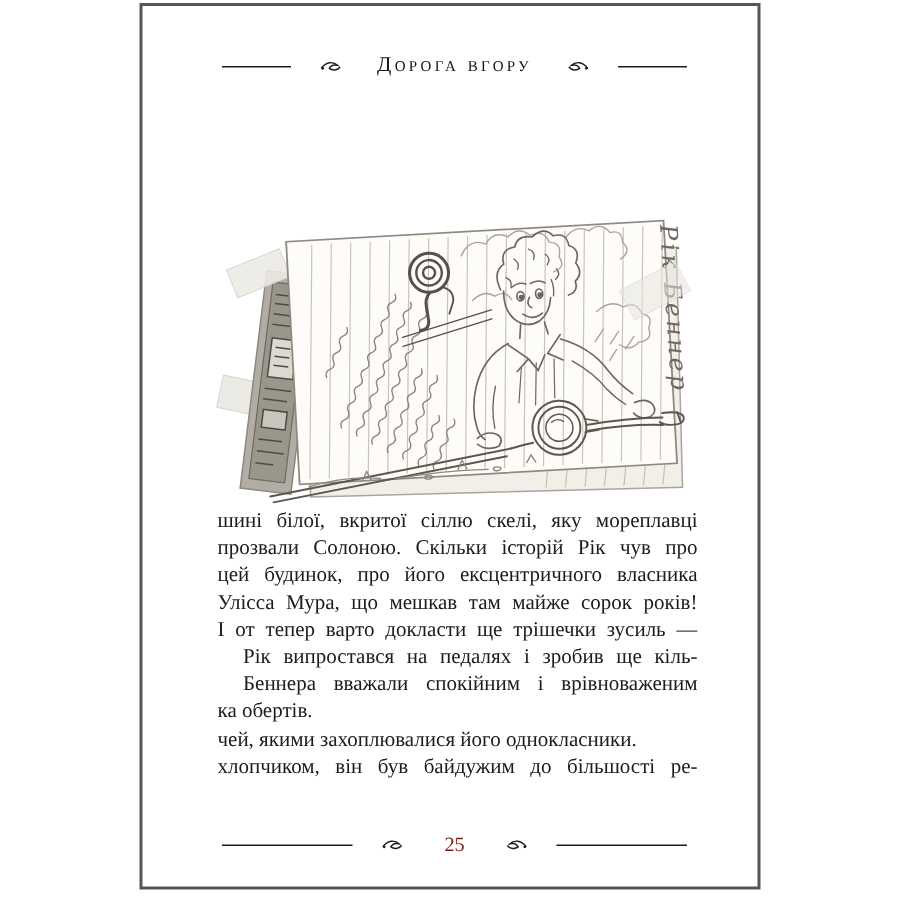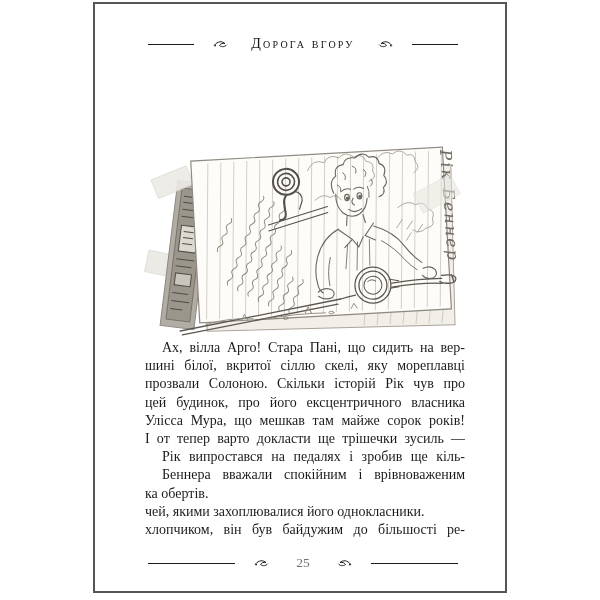--- a/index.html
+++ b/index.html
@@ -9,21 +9,21 @@
         background:#ffffff;border:2px solid #555555;}
   
   .deco-row{position:absolute;left:53px;right:47px;display:flex;align-items:center;gap:19px;}
   .hdr{top:32px;}
   .ftr{top:551px;}
   .rule{flex:1;height:1px;background:#1c1c1c;}
   .fl{width:15px;height:9px;flex:0 0 auto;}
   .fl.mir{transform:scaleX(-1);}
   .chapter-title{font-variant:small-caps;font-size:14px;letter-spacing:2.2px;color:#141414;
                  white-space:nowrap;padding:0 4px;}
-  .page-num{font-size:13.5px;color:#737373;padding:0 8px;white-space:nowrap;}
+  .page-num{font-size:13.5px;color:#7f1d1d;padding:0 8px;white-space:nowrap;}
   
   .tb{position:absolute;left:50px;width:320px;color:#1b1b1b;font-size:14px;overflow:hidden;}
   .tb1{top:74px;line-height:19.5px;}
   .tb2{top:335px;line-height:18.2px;}
   .tl{text-align:justify;text-align-last:justify;}
   .tl.last{text-align-last:left;}
   .tl.indent{text-indent:17px;}
   
   .illo{position:absolute;left:46px;top:130px;width:334px;height:204px;}
   .illo svg{display:block;width:334px;height:204px;}
@@ -200,21 +200,20 @@
 
         <text transform="translate(299,16) rotate(86)" font-family="DejaVu Serif, serif" font-style="italic" font-size="16" letter-spacing="2" fill="#6e6960">Рік Беннер</text>
 
         <g transform="translate(272,60) rotate(-28)">
           <rect width="42" height="22" fill="#e7e5df" opacity="0.55" stroke="#cfcdc5" stroke-width="0.6"></rect>
         </g>
       </svg>
     </div>
 
     <div class="tb tb2">
-      <div class="tl indent">Ах, вілла Арго! Стара Пані, що сидить на вер-</div>
       <div class="tl">шині білої, вкритої сіллю скелі, яку мореплавці</div>
       <div class="tl">прозвали Солоною. Скільки історій Рік чув про</div>
       <div class="tl">цей будинок, про його ексцентричного власника</div>
       <div class="tl">Улісса Мура, що мешкав там майже сорок років!</div>
       <div class="tl">І от тепер варто докласти ще трішечки зусиль —</div>
       <div class="tl indent">Рік випростався на педалях і зробив ще кіль-</div>
       <div class="tl indent">Беннера вважали спокійним і врівноваженим</div>
       <div class="tl last">ка обертів.</div>
       <div class="tl last">чей, якими захоплювалися його однокласники.</div>
       <div class="tl">хлопчиком, він був байдужим до більшості ре-</div>

